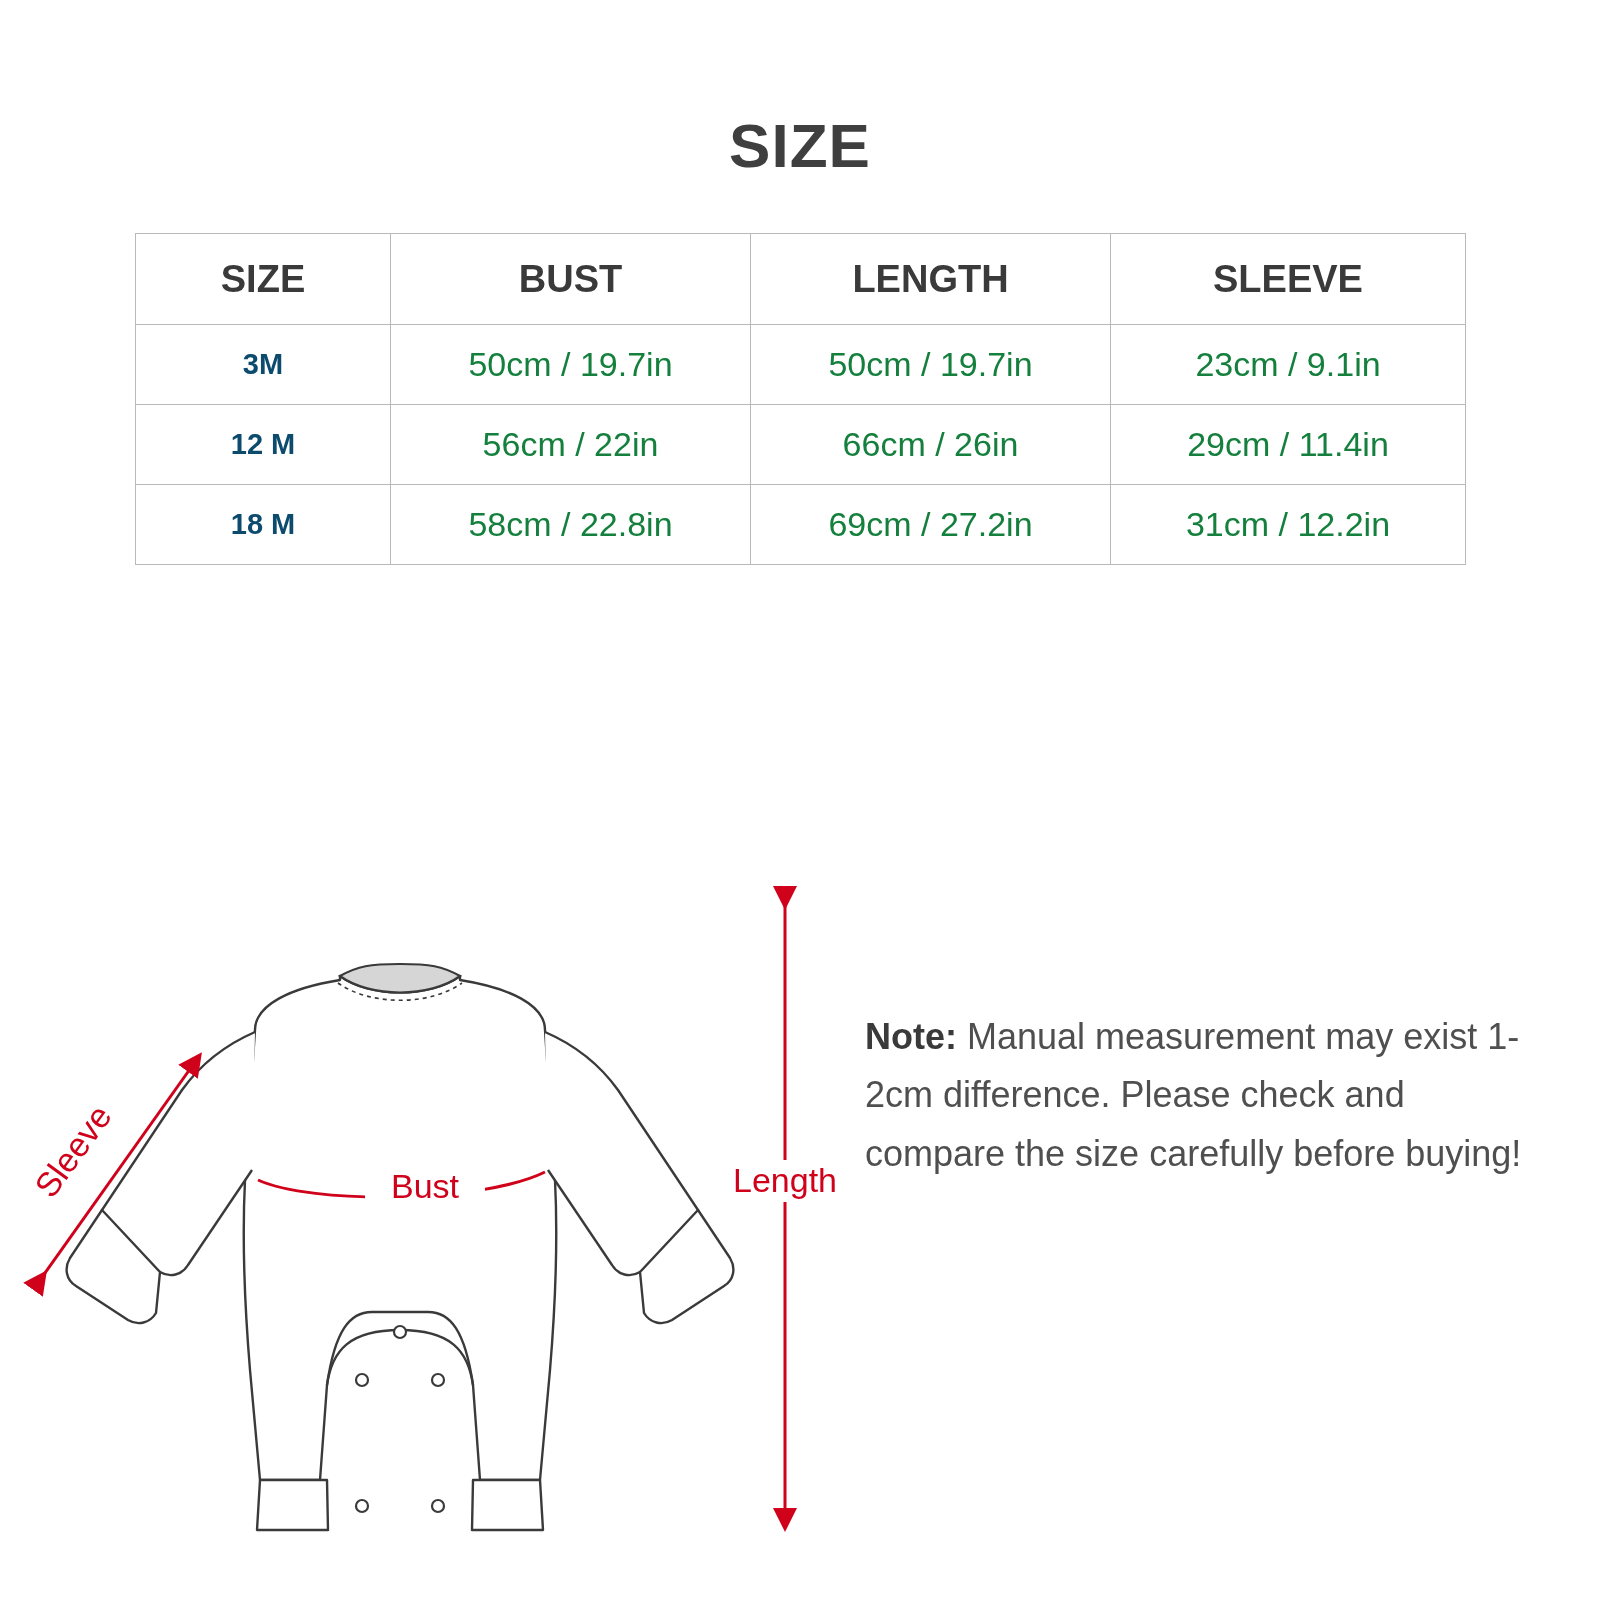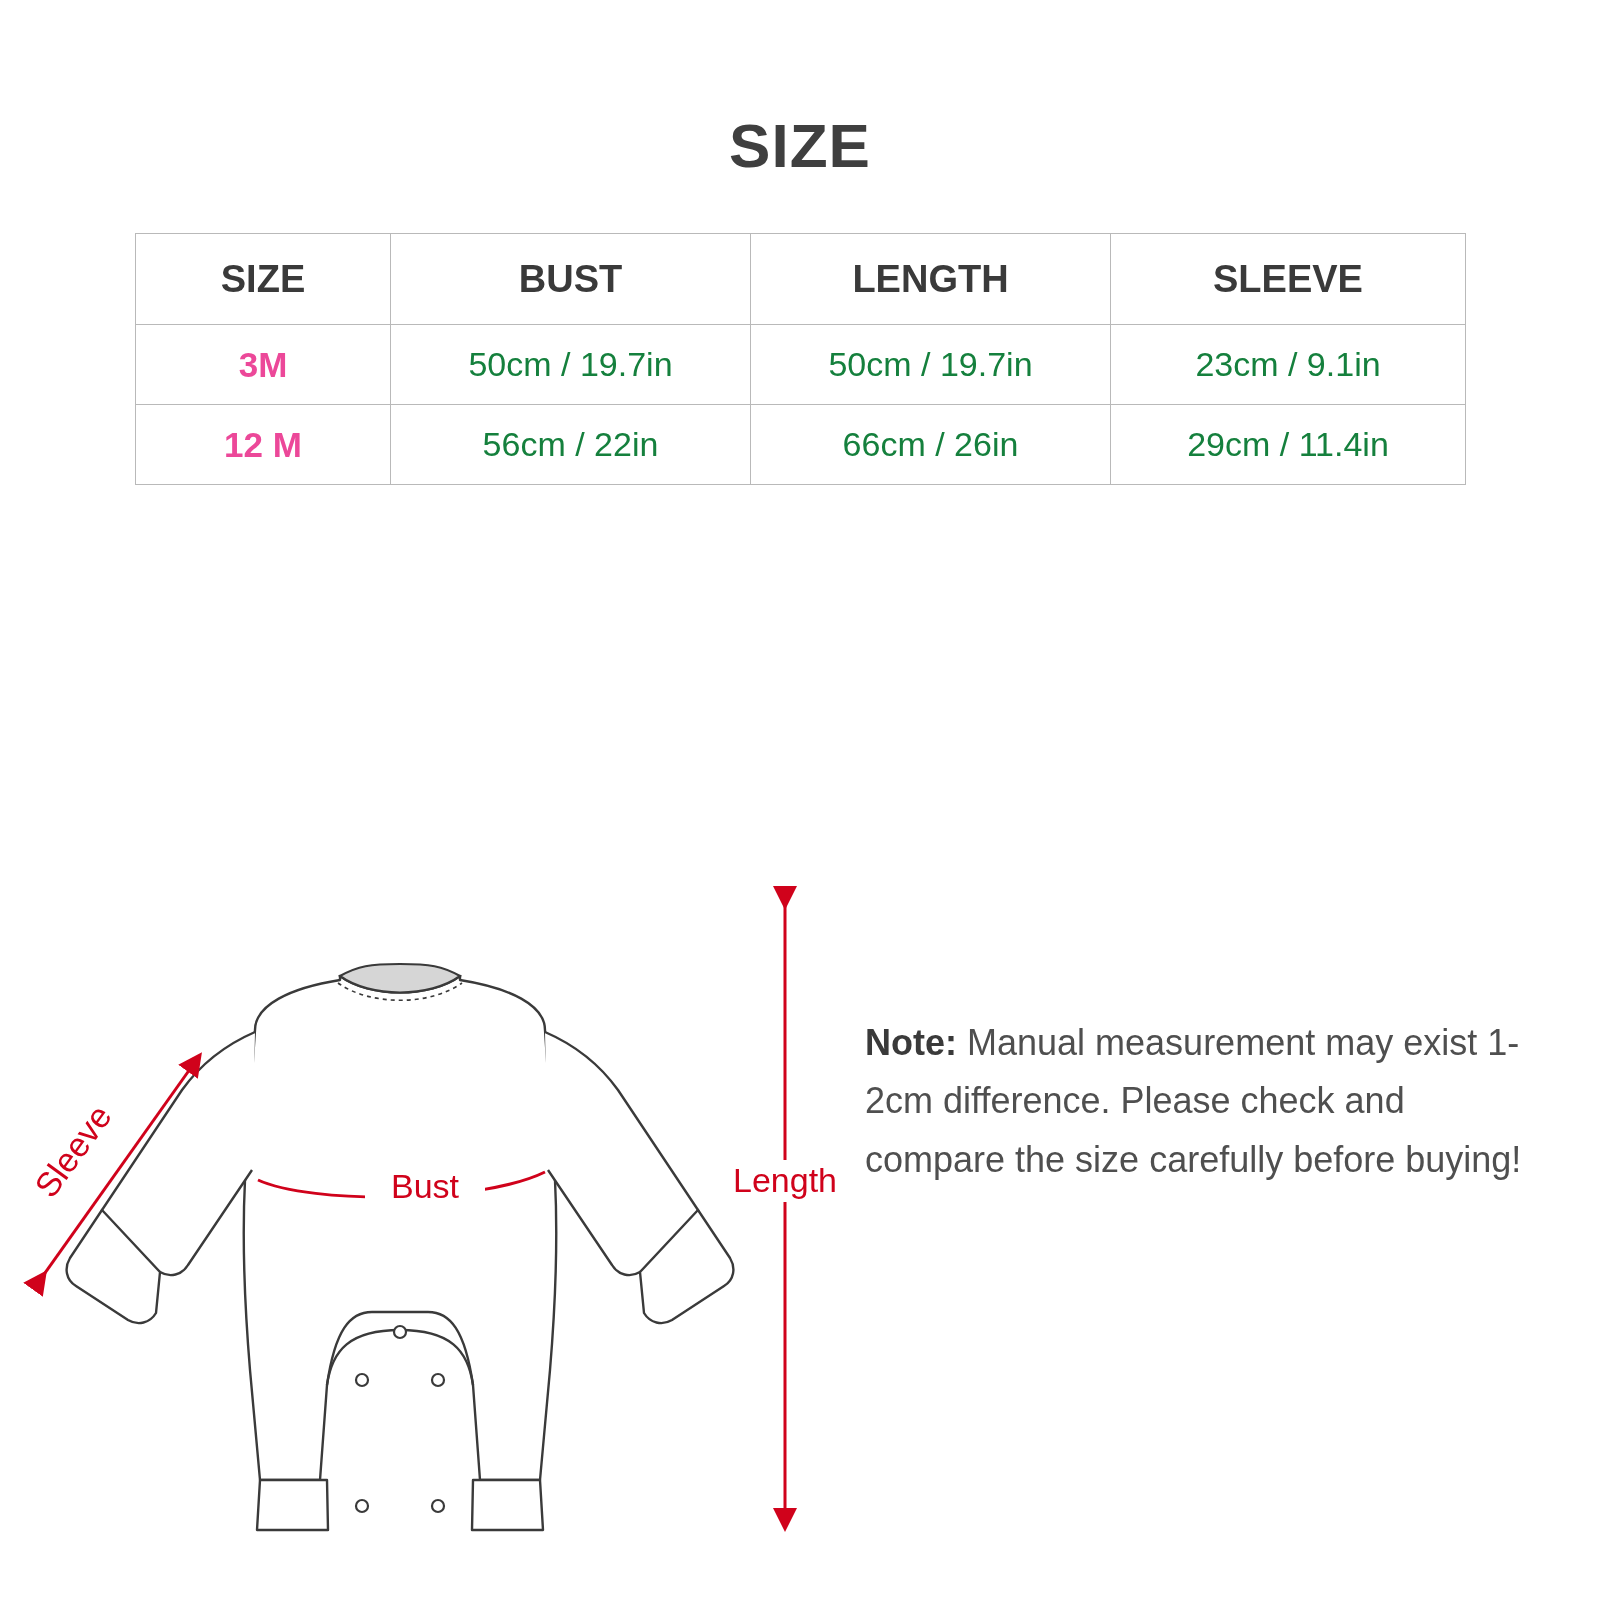--- a/index.html
+++ b/index.html
@@ -46,22 +46,22 @@
     font-weight: normal;
   }
   table.size-table thead th {
     font-size: 38px;
     font-weight: bold;
     color: #3a3a3a;
     height: 88px;
   }
   table.size-table tbody td.size-col {
     font-weight: bold;
-    font-size: 35px;
-    color: #ec4899;
+    font-size: 29px;
+    color: #0c4a6e;
   }
   
   col.c-size   { width: 255px; }
   col.c-bust   { width: 360px; }
   col.c-length { width: 360px; }
   col.c-sleeve { width: 355px; }
 
   
   .lower {
     position: absolute;
@@ -73,21 +73,21 @@
   .garment {
     position: absolute;
     left: 10px;
     top: 0px;
     width: 830px;
     height: 700px;
   }
   .note {
     position: absolute;
     left: 865px;
-    top: 134px;
+    top: 128px;
     width: 660px;
     font-size: 36px;
     line-height: 1.62;
     color: #4f4f4f;
   }
   .note b {
     color: #3a3a3a;
     font-weight: bold;
   }
   .label-red {
@@ -121,20 +121,26 @@
         <td class="size-col">3M</td>
         <td>50cm / 19.7in</td>
         <td>50cm / 19.7in</td>
         <td>23cm / 9.1in</td>
       </tr>
       <tr>
         <td class="size-col">12 M</td>
         <td>56cm / 22in</td>
         <td>66cm / 26in</td>
         <td>29cm / 11.4in</td>
+      </tr>
+      <tr>
+        <td class="size-col">18 M</td>
+        <td>58cm / 22.8in</td>
+        <td>69cm / 27.2in</td>
+        <td>31cm / 12.2in</td>
       </tr>
     </tbody>
   </table>
 </div>
 
 <div class="lower">
 
   <svg class="garment" viewBox="0 0 830 700">
     <defs>
       <marker id="arrHead" markerWidth="8" markerHeight="8" refX="4" refY="4" orient="auto">

